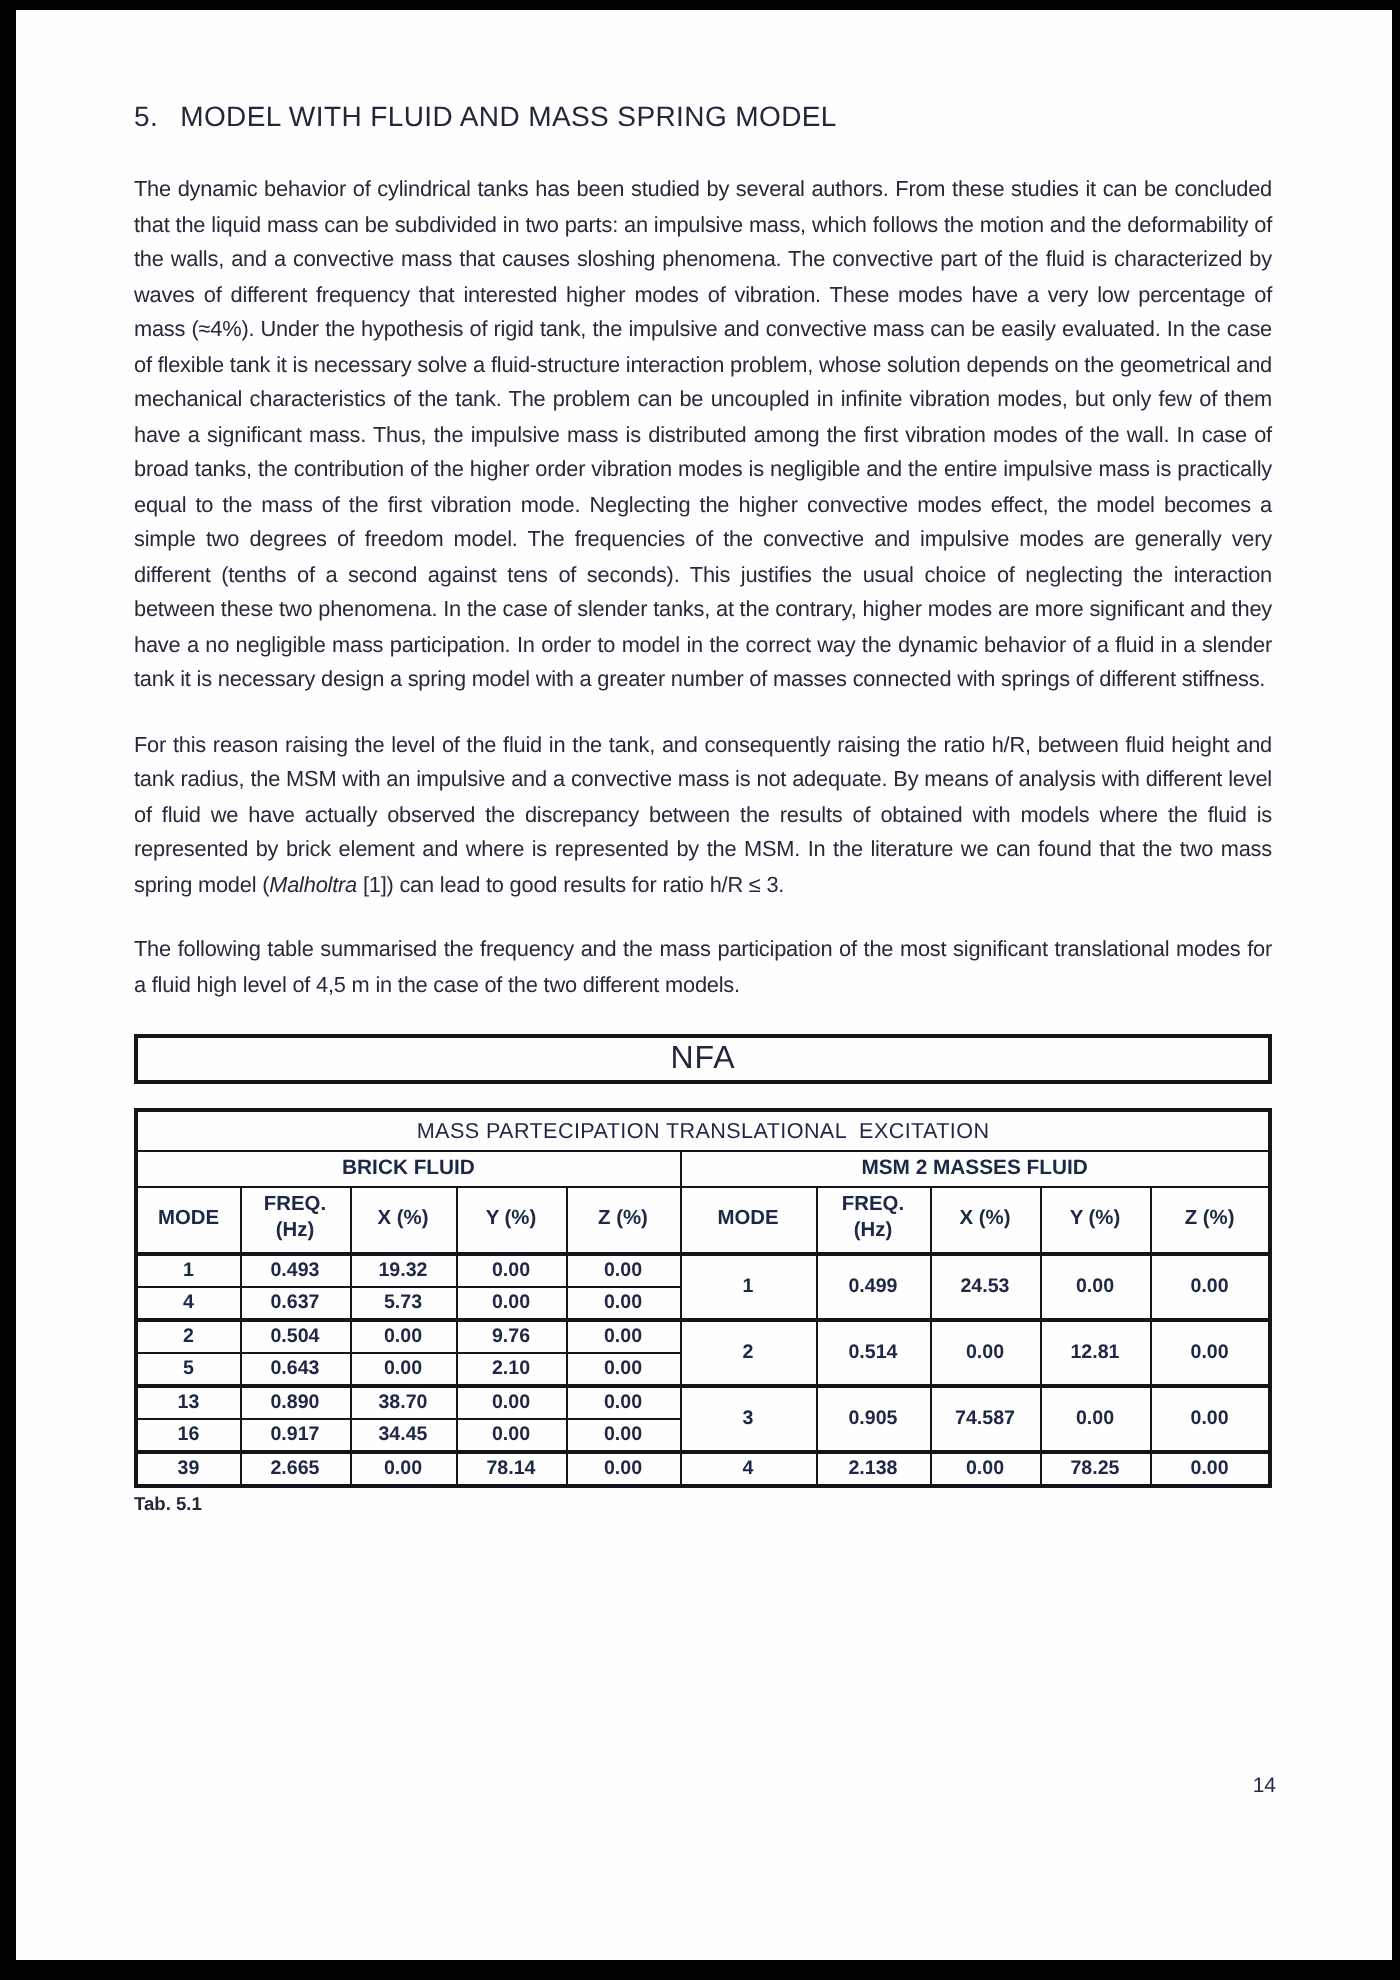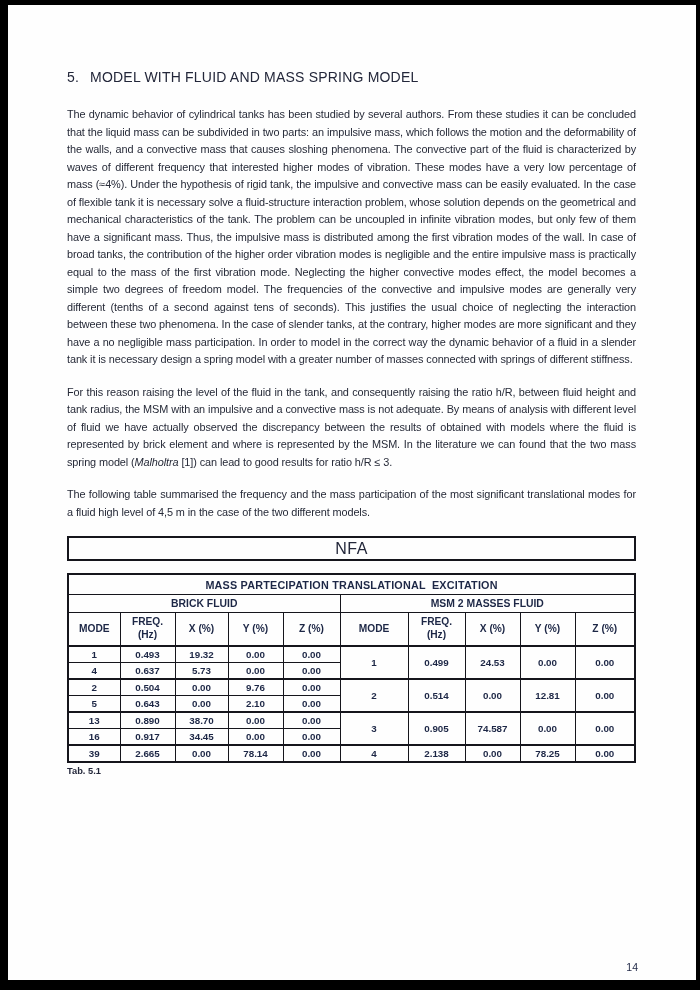--- a/index.html
+++ b/index.html
@@ -4,21 +4,21 @@
 <style>
   html,body{margin:0;padding:0;}
   body{
     width:700px;height:990px;background:#000;position:relative;
     font-family:"Liberation Sans","DejaVu Sans",sans-serif;
   }
   .page{
     position:absolute;left:8px;top:5px;width:688px;height:975px;
     background:#fefefe;box-sizing:border-box;overflow:hidden;
   }
-  .content{padding:64px 60px 0 59px;color:#262a38;}
+  .content{padding:45px 60px 0 59px;color:#262a38;}
   .doc-title{
     font-size:14px;font-weight:400;letter-spacing:0.2px;
     margin:0 0 21px 0;color:#23273a;white-space:nowrap;
   }
   .doc-title .num{display:inline-block;margin-right:11px;}
   p.bodytext{
     font-size:10.9px;line-height:17.5px;text-align:justify;
     margin:0 0 15px 0;letter-spacing:-0.1px;color:#262a38;
   }
   p.bodytext .ital{font-style:italic;}
@@ -31,27 +31,27 @@
     font-size:16px;letter-spacing:0.5px;margin:0 0 12px 0;color:#23273a;
   }
   table.freq{
     border-collapse:collapse;width:567px;table-layout:fixed;
     border:2px solid #15151c;color:#1d2746;
   }
   table.freq td{
     border:1px solid #15151c;text-align:center;padding:0;
     overflow:hidden;vertical-align:middle;
   }
-  tr.t-title td{font-weight:bold;font-size:10.8px;height:19px;white-space:pre-wrap;letter-spacing:0.2px;}
+  tr.t-title td{font-weight:normal;font-size:10.8px;height:19px;white-space:pre-wrap;letter-spacing:0.2px;}
   tr.t-group td{font-weight:bold;font-size:10.4px;height:17px;}
   tr.t-head td{font-weight:bold;font-size:10.2px;height:32px;border-bottom:2px solid #15151c;line-height:1.25;}
   tr.t-data td{font-weight:bold;font-size:9.8px;height:15px;}
   tr.g-start td{border-top:2px solid #15151c;}
   .caption{font-weight:bold;font-size:9.3px;color:#23273a;margin-top:3px;}
-  .page-num{position:absolute;top:956px;right:58px;font-size:10.5px;color:#232b49;margin-left:40px;}
+  .page-num{position:absolute;top:882px;right:58px;font-size:10.5px;color:#232b49;margin-left:40px;}
 </style>
 </head>
 <body>
 
 <div class="page">
   <div class="content">
 
     <h1 class="doc-title"><span class="num">5.</span><span>MODEL WITH FLUID AND MASS SPRING MODEL</span></h1>
 
     <p class="bodytext">The dynamic behavior of cylindrical tanks has been studied by several authors. From these studies it can be concluded that the liquid mass can be subdivided in two parts: an impulsive mass, which follows the motion and the deformability of the walls, and a convective mass that causes sloshing phenomena. The convective part of the fluid is characterized by waves of different frequency that interested higher modes of vibration. These modes have a very low percentage of mass (≈4%). Under the hypothesis of rigid tank, the impulsive and convective mass can be easily evaluated. In the case of flexible tank it is necessary solve a fluid-structure interaction problem, whose solution depends on the geometrical and mechanical characteristics of the tank. The problem can be uncoupled in infinite vibration modes, but only few of them have a significant mass. Thus, the impulsive mass is distributed among the first vibration modes of the wall. In case of broad tanks, the contribution of the higher order vibration modes is negligible and the entire impulsive mass is practically equal to the mass of the first vibration mode. Neglecting the higher convective modes effect, the model becomes a simple two degrees of freedom model. The frequencies of the convective and impulsive modes are generally very different (tenths of a second against tens of seconds). This justifies the usual choice of neglecting the interaction between these two phenomena. In the case of slender tanks, at the contrary, higher modes are more significant and they have a no negligible mass participation. In order to model in the correct way the dynamic behavior of a fluid in a slender tank it is necessary design a spring model with a greater number of masses connected with springs of different stiffness.</p>

